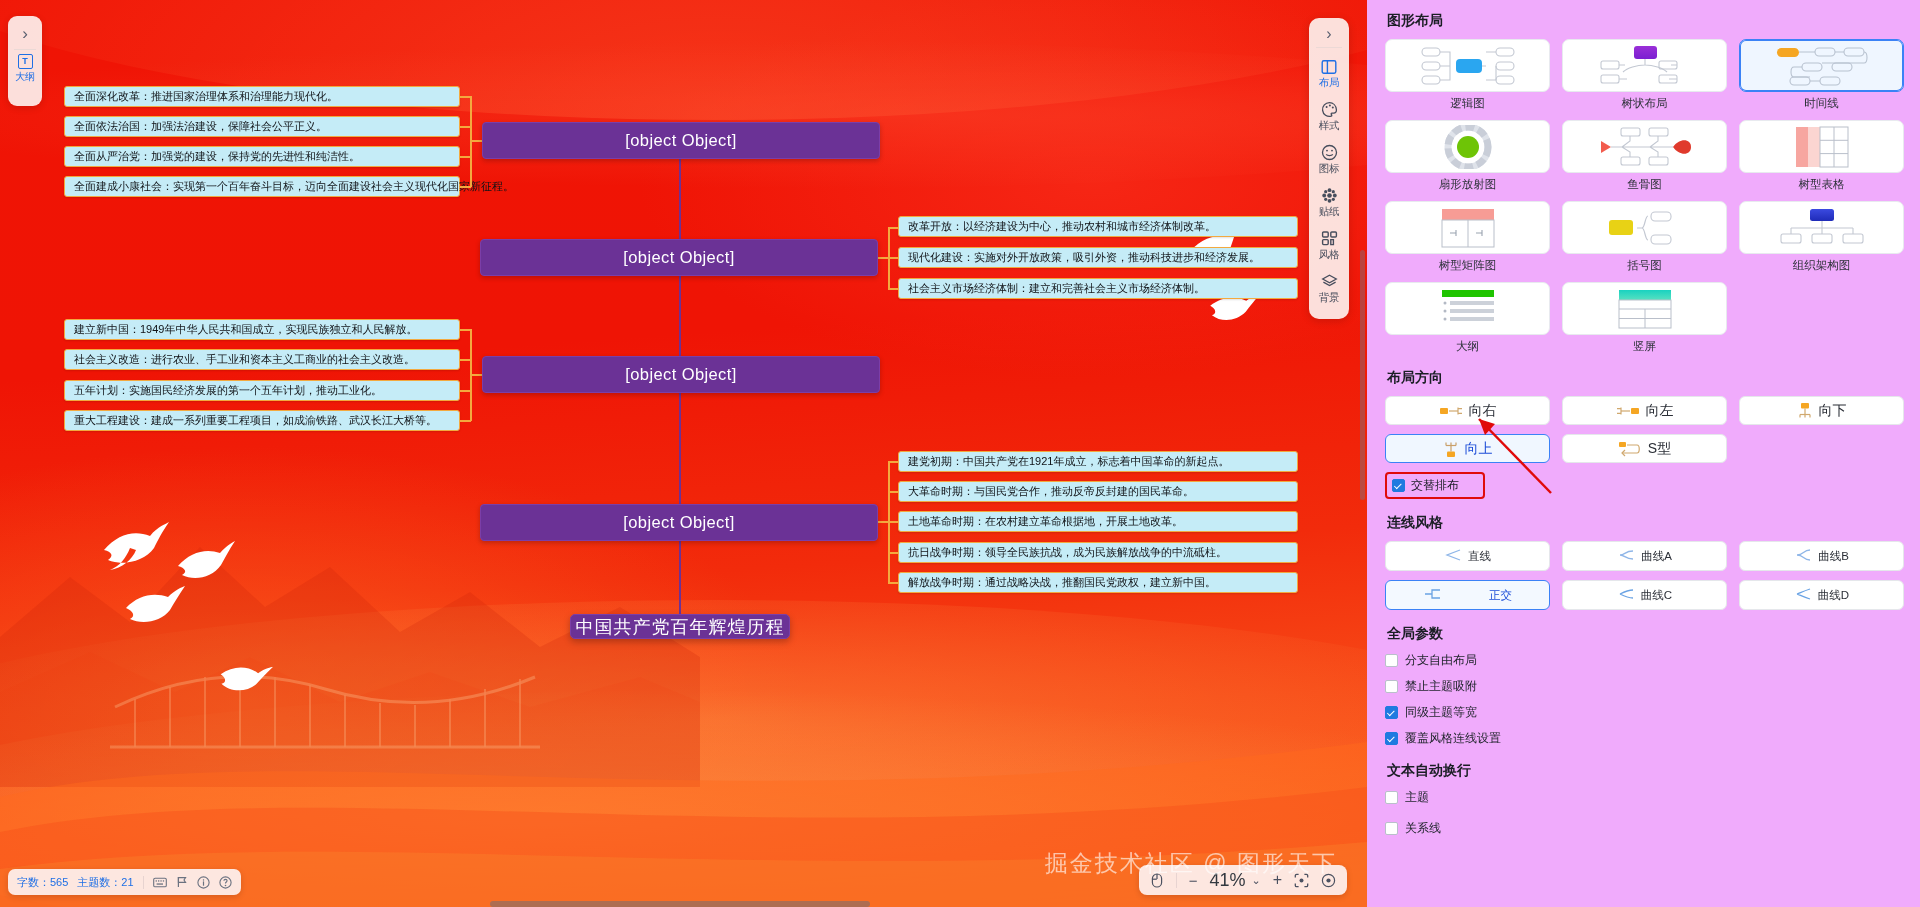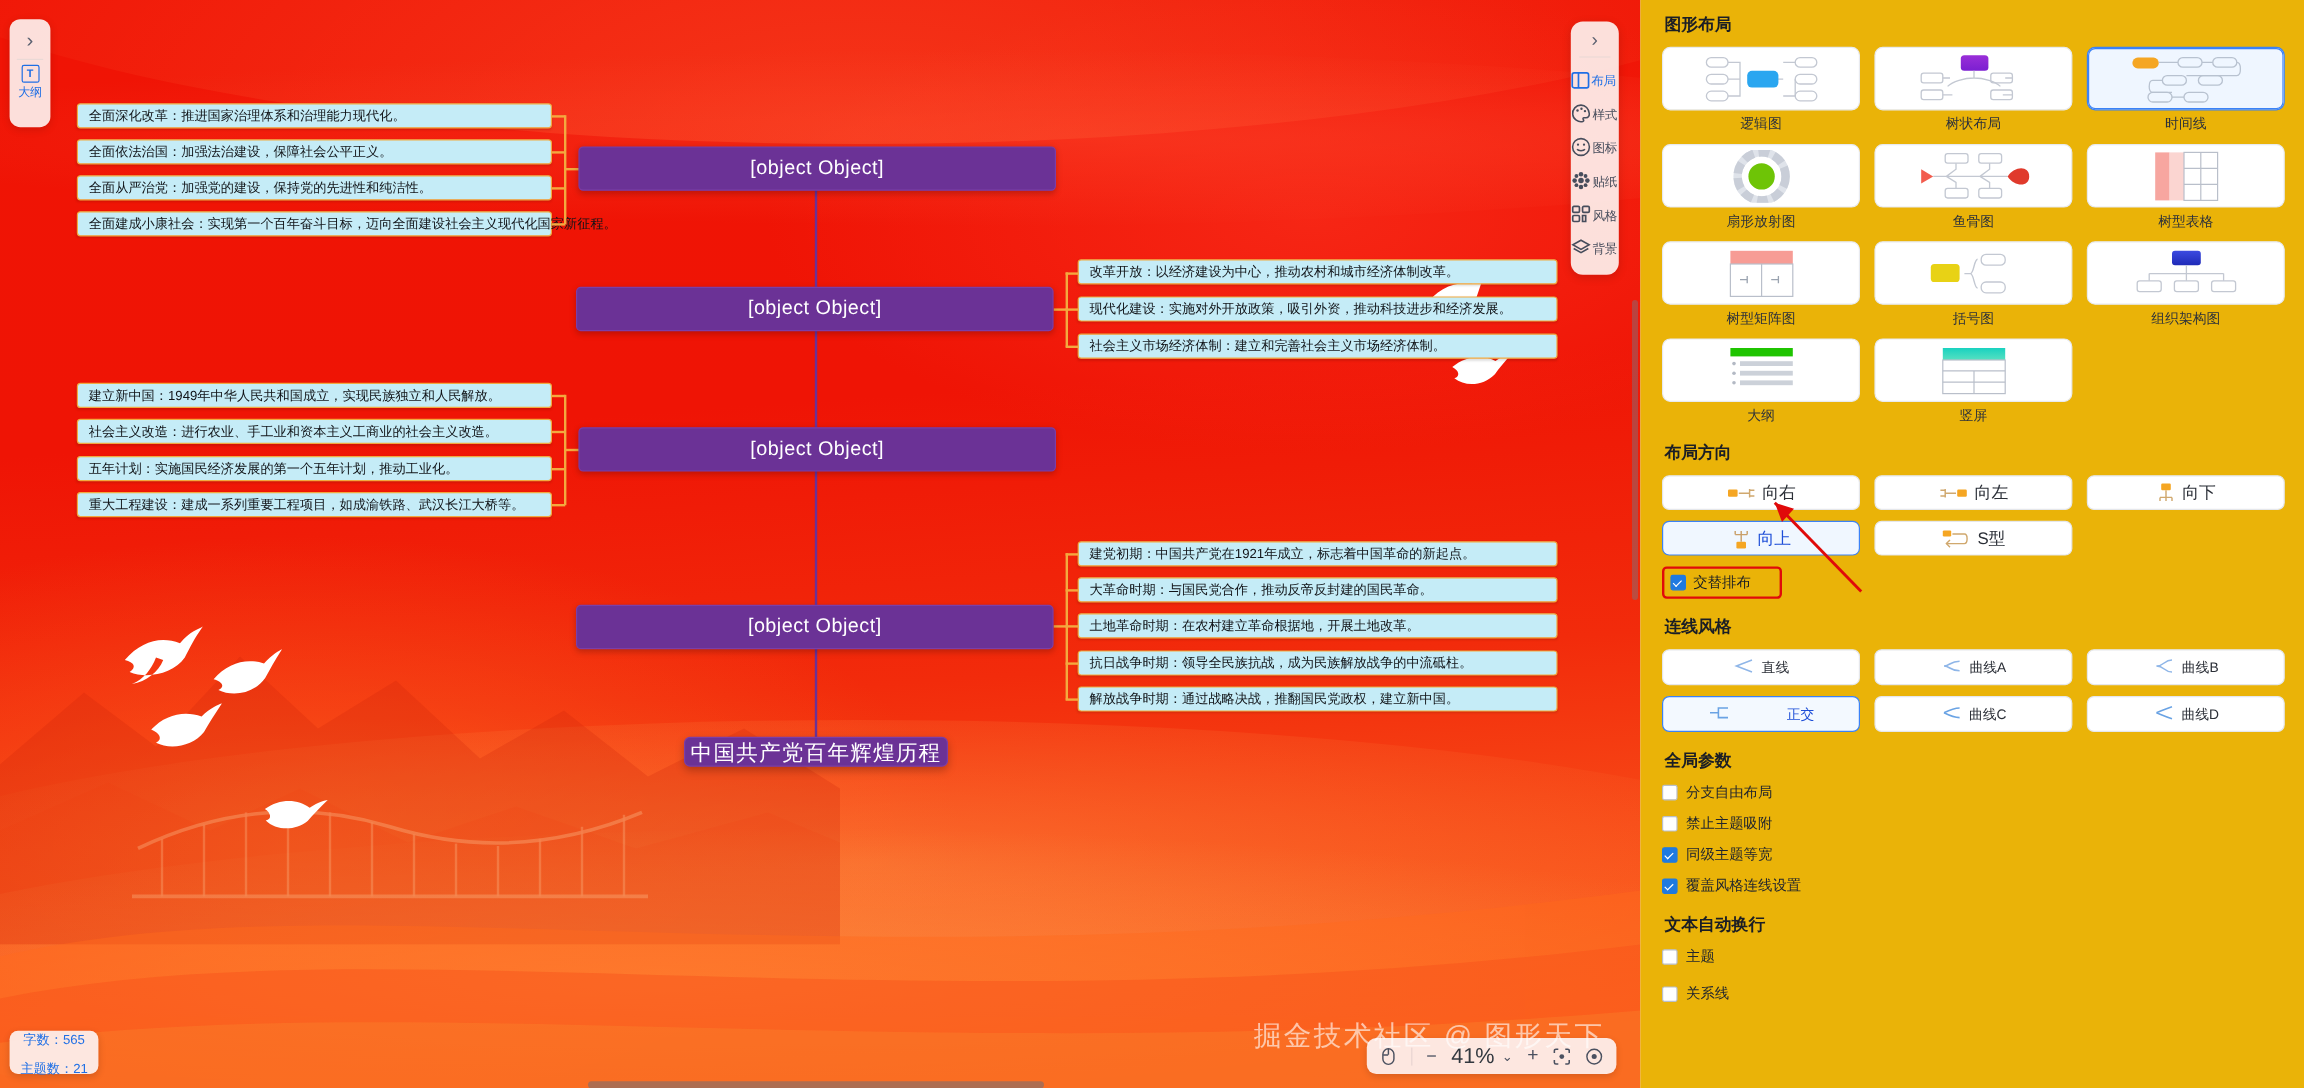--- a/index.html
+++ b/index.html
@@ -64,21 +64,21 @@
   
   #side-rail {
     position: absolute; right: 18px; top: 18px; width: 40px;
     background: rgba(253,239,236,.93); border-radius: 10px;
     box-shadow: 0 2px 8px rgba(0,0,0,.15);
     padding: 4px 0 8px; display: flex; flex-direction: column; align-items: center;
   }
   #side-rail .chev { font-size: 16px; color: #5a6070; padding: 4px 0 5px; cursor: pointer; line-height: 1; }
   #side-rail .sep { width: 26px; height: 1px; background: #ecd9d6; margin-bottom: 5px; }
   #side-rail .item {
-    display: flex; flex-direction: row; align-items: flex-end; gap: 1px;
+    display: flex; flex-direction: column; align-items: center; gap: 1px;
     padding: 5px 0 6px; width: 40px; cursor: pointer; color: #474d5c;
   }
   #side-rail .item.active { color: #1f6fe5; }
   #side-rail .item .ic { height: 17px; display: flex; align-items: center; justify-content: center; }
   #side-rail .item .lbl { font-size: 10.5px; letter-spacing: -.2px; }
 
   
   #canvas-scroll {
     position: absolute; right: 2px; top: 250px; width: 5px; height: 250px;
     background: rgba(120,120,130,.45); border-radius: 3px; cursor: pointer;
@@ -106,24 +106,24 @@
     border: 1px solid #7b3ea8; border-radius: 5px;
     display: flex; align-items: center; justify-content: center;
     color: #ffffff; font-size: 18px; letter-spacing: 1px;
     box-shadow: 0 3px 7px rgba(0,0,0,.25); cursor: pointer; text-align: center;
   }
   .conn { position: absolute; background: #f3a93f; }
   .conn.spine { background: #6b3296; }
 
   
   #status {
-    position: absolute; left: 8px; bottom: 12px; height: 36px;
+    position: absolute; left: 8px; bottom: 12px; height: 26px;
     background: rgba(253,239,236,.94); border-radius: 7px;
     display: flex; align-items: center; padding: 0 9px; gap: 9px;
-    box-shadow: 0 2px 6px rgba(0,0,0,.14); font-size: 11px; color: #1f6fe5; flex-direction: column;
+    box-shadow: 0 2px 6px rgba(0,0,0,.14); font-size: 11px; color: #1f6fe5;
   }
   #status .txt { color: #1f6fe5; white-space: nowrap; }
   #status .vsep { width: 1px; height: 13px; background: #e7d3d0; }
   #status .sic { color: #6b7280; font-size: 12px; cursor: pointer; display: flex; align-items: center; }
 
   
   #zoombar {
     position: absolute; right: 20px; bottom: 12px; height: 30px;
     background: rgba(253,239,236,.94); border-radius: 8px;
     display: flex; align-items: center; padding: 0 11px; gap: 12px;
@@ -142,21 +142,21 @@
   
   #watermark {
     position: absolute; right: 30px; bottom: 28px;
     font-size: 23px; color: rgba(255,255,255,.62);
     white-space: nowrap; pointer-events: none; letter-spacing: 2px;
   }
 
   
   #panel {
     position: absolute; right: 0; top: 0; width: 553px; height: 907px;
-    background: #eab308; overflow: hidden; padding: 12px 16px 0 18px;
+    background: #f0abfc; overflow: hidden; padding: 12px 16px 0 18px;
   }
   #panel .sect-title { font-size: 14px; font-weight: bold; color: #1b1e25; margin: 0 0 9px 2px; }
   #panel .sect-title.gap { margin-top: 15px; }
   .layout-grid { display: grid; grid-template-columns: repeat(3, 1fr); gap: 9px 12px; }
   .lay-card { cursor: pointer; }
   .lay-thumb {
     height: 53px; border: 1px solid #e8eaef; border-radius: 7px; background: #fff;
     display: flex; align-items: center; justify-content: center; overflow: hidden;
   }
   .lay-card.active .lay-thumb { border-color: #3b82f6; background: #eff6ff; box-shadow: 0 0 0 1px #3b82f6 inset; }

